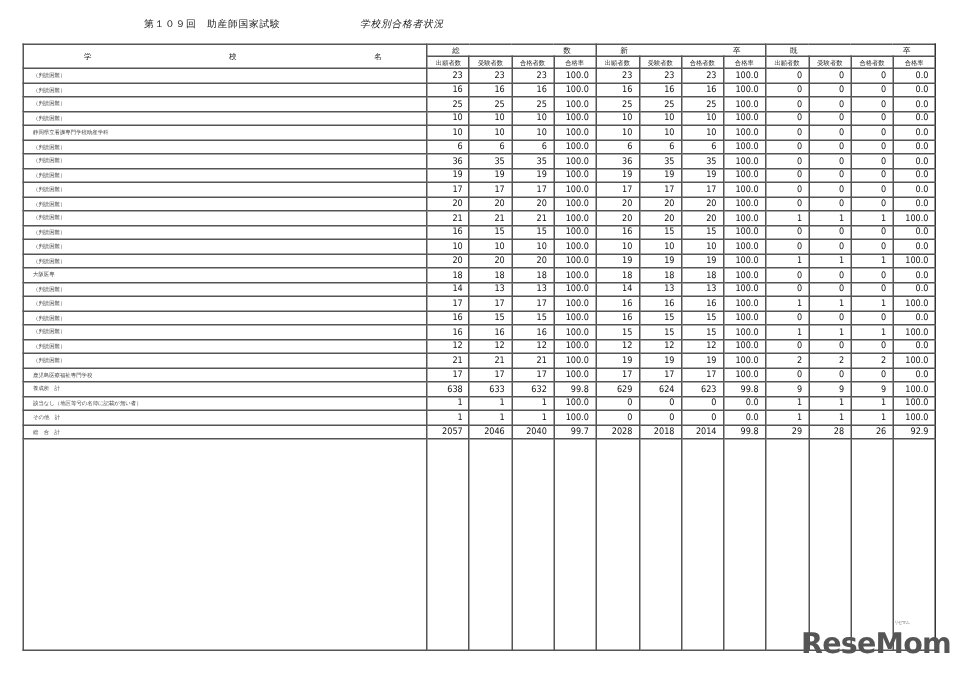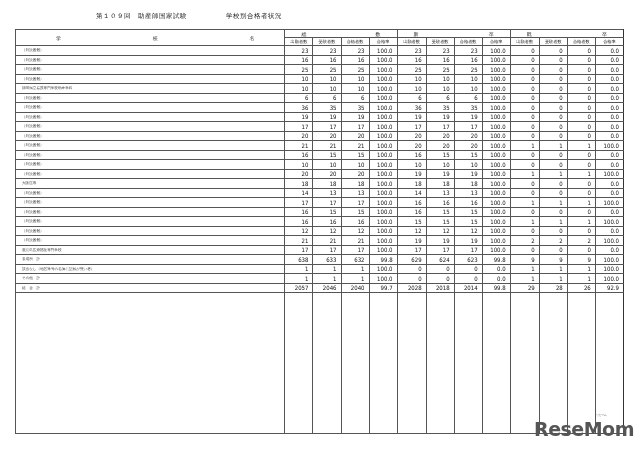--- a/index.html
+++ b/index.html
@@ -1,19 +1,19 @@
 <!DOCTYPE html>
 <html><head>
 <meta charset="utf-8">
 <style>
   html, body { margin: 0; padding: 0; background: #ffffff; }
   body { width: 640px; height: 452px; position: relative; overflow: hidden; font-family: "DejaVu Serif", serif; color: #222; }
   .title-row { position: absolute; top: 12px; left: 0; width: 640px; height: 12px; font-size: 6.5px; }
   .title-row span { position: absolute; white-space: nowrap; letter-spacing: 0.5px; }
-  .t1 { left: 96px; } .t2 { left: 138px; } .t3 { left: 226px; }
+  .t1 { left: 96px; } .t2 { left: 138px; } .t3 { left: 240px; font-style: italic; }
   table { position: absolute; left: 15px; top: 29px; border-collapse: collapse; table-layout: fixed; width: 609px; font-size: 5px; }
   table, td, th { border: 0.6px solid #555; }
   th { font-weight: normal; font-size: 5px; height: 7px; padding: 0; text-align: center; white-space: nowrap; overflow: hidden; }
   td { padding: 0 2px; height: 8.5px; white-space: nowrap; overflow: hidden; }
   td.name { font-size: 3.6px; color: #444; text-align: left; padding-left: 6px; }
   td.num { text-align: right; font-family: "DejaVu Sans Condensed", "DejaVu Sans", sans-serif; font-size: 6px; color: #111; padding-right: 4px; }
   .thick-l { border-left: 1.4px solid #333; }
   .thick-r { border-right: 1.4px solid #333; }
   tr.sep-top td { border-top: 1.4px solid #333; }
   tr.blank td { height: 140px; }

